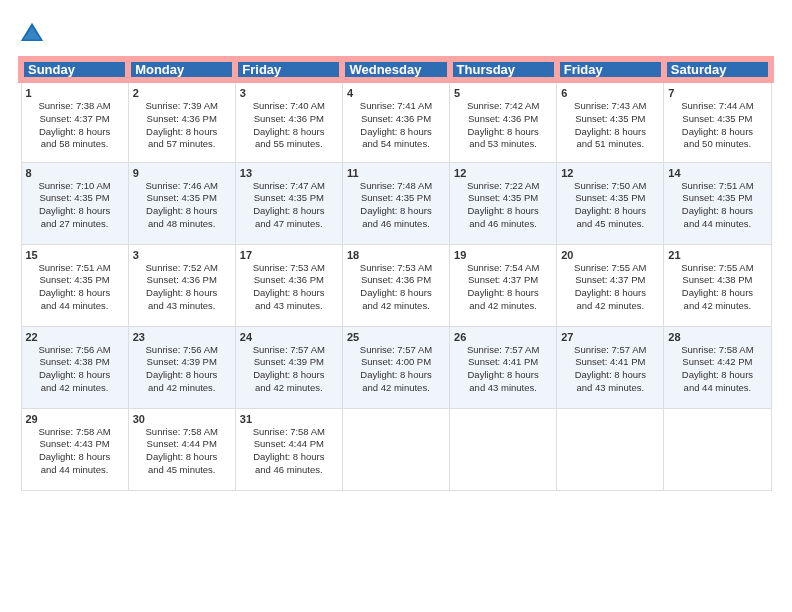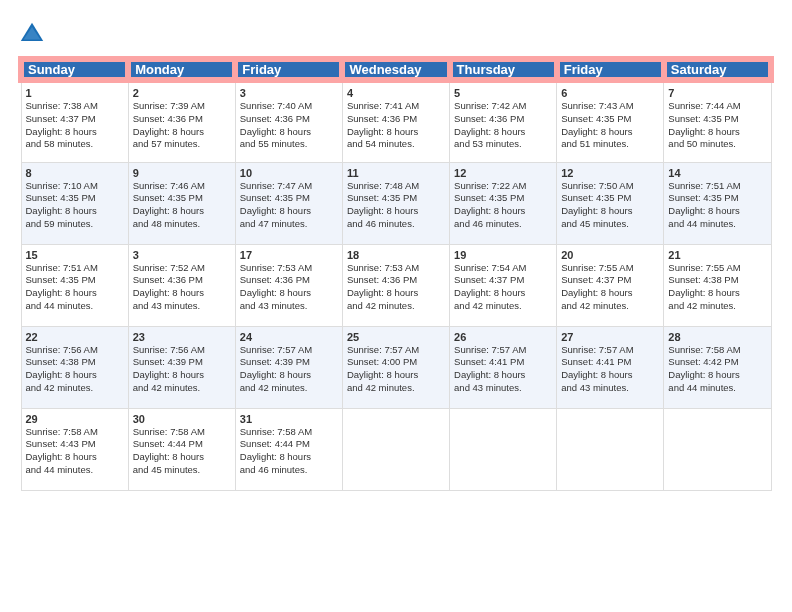--- a/index.html
+++ b/index.html
@@ -82,20 +82,21 @@
       background-color: #fff;
     }
     .day-num {
       font-size: 11px;
       font-weight: bold;
       display: block;
       margin-bottom: 1px;
     }
     .cell-text {
       line-height: 1.35;
+      text-align: center;
     }
   </style>
 </head>
 <body>
 
 <div class="container">
   <div class="header-row">
     <div class="logo">
       <svg class="logo-icon" viewBox="0 0 40 40">
         <polygon points="20,4 36,30 4,30" fill="#1a6eb5"></polygon>
@@ -190,34 +191,34 @@
             </div>
           </td>
         </tr>
         <tr>
           <td>
             <span class="day-num">8</span>
             <div class="cell-text">
               <div>Sunrise: 7:10 AM</div>
               <div>Sunset: 4:35 PM</div>
               <div>Daylight: 8 hours</div>
-              <div>and 59 minutes.</div>
+              <div>and 27 minutes.</div>
             </div>
           </td>
           <td>
             <span class="day-num">9</span>
             <div class="cell-text">
               <div>Sunrise: 7:46 AM</div>
               <div>Sunset: 4:35 PM</div>
               <div>Daylight: 8 hours</div>
               <div>and 48 minutes.</div>
             </div>
           </td>
           <td>
-            <span class="day-num">10</span>
+            <span class="day-num">13</span>
             <div class="cell-text">
               <div>Sunrise: 7:47 AM</div>
               <div>Sunset: 4:35 PM</div>
               <div>Daylight: 8 hours</div>
               <div>and 47 minutes.</div>
             </div>
           </td>
           <td>
             <span class="day-num">11</span>
             <div class="cell-text">

